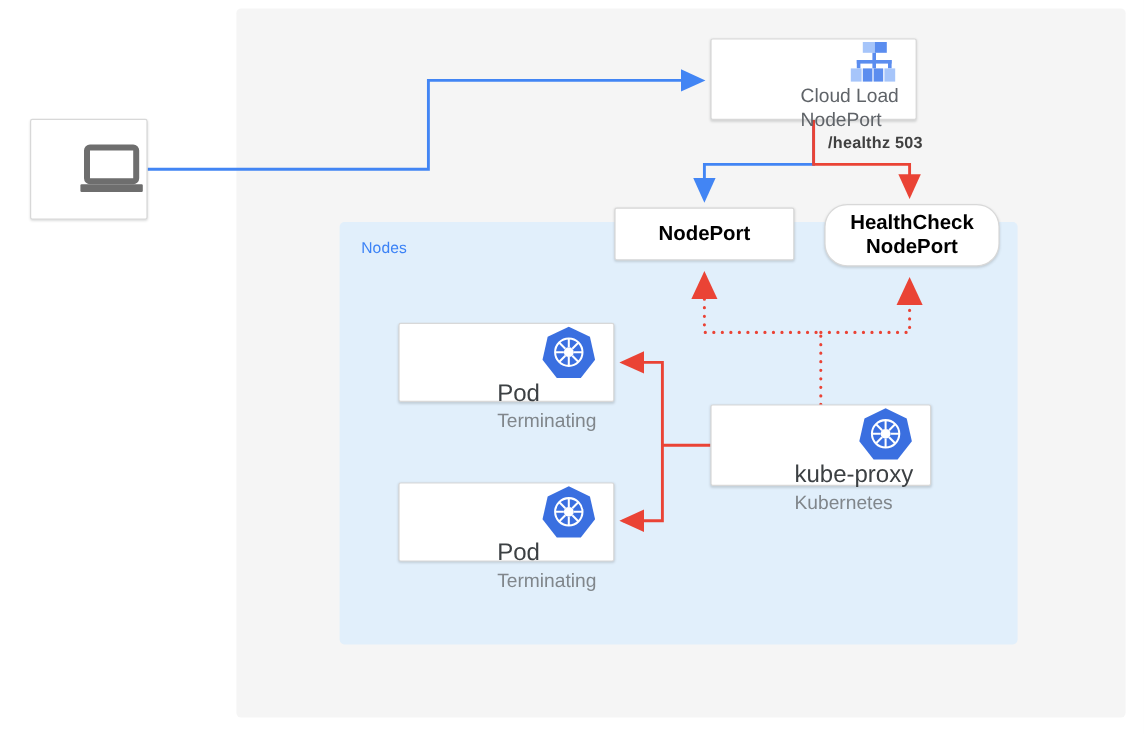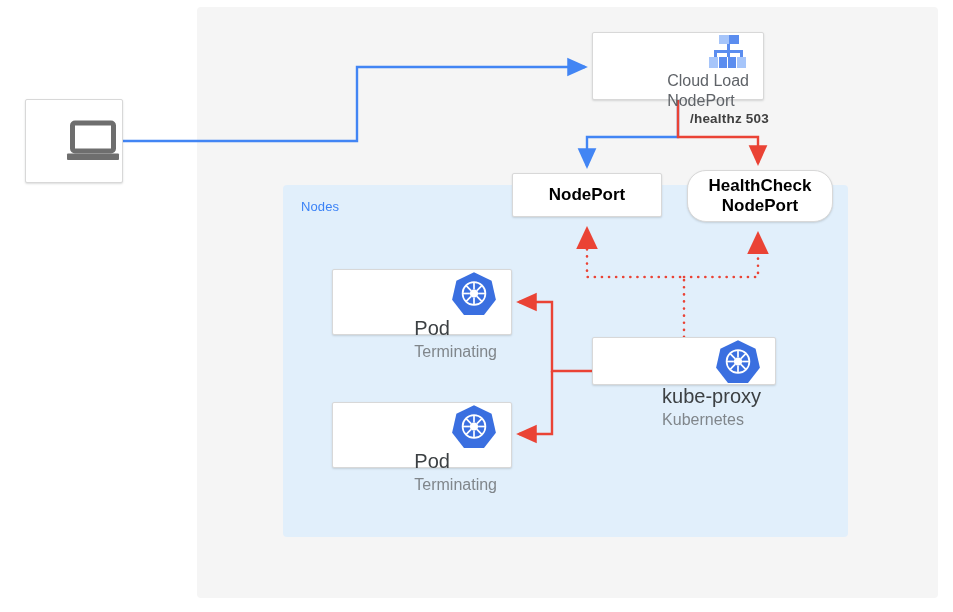--- a/index.html
+++ b/index.html
@@ -106,21 +106,21 @@
     left: 687px; top: 170px; width: 146px; height: 52px;
     display: flex; align-items: center; justify-content: center; border-radius: 19px;
   }
   .np-label {
     font-size: 17px; font-weight: bold; color: #000000;
     text-align: center; line-height: 1.2; width: 100%;
   }
 
   .pod-card-1 { left: 332px; top: 269px; width: 180px; height: 66px; }
   .pod-card-2 { left: 332px; top: 402px; width: 180px; height: 66px; }
-  .proxy-card { left: 592px; top: 337px; width: 184px; height: 48px; }
+  .proxy-card { left: 592px; top: 337px; width: 184px; height: 68px; }
 
   
   .laptop-svg { display:block; }
   .k8s-svg { display:block; }
   .clb-svg { display:block; }
 
   
   #wires {
     position: absolute;
     left: 0; top: 0;

